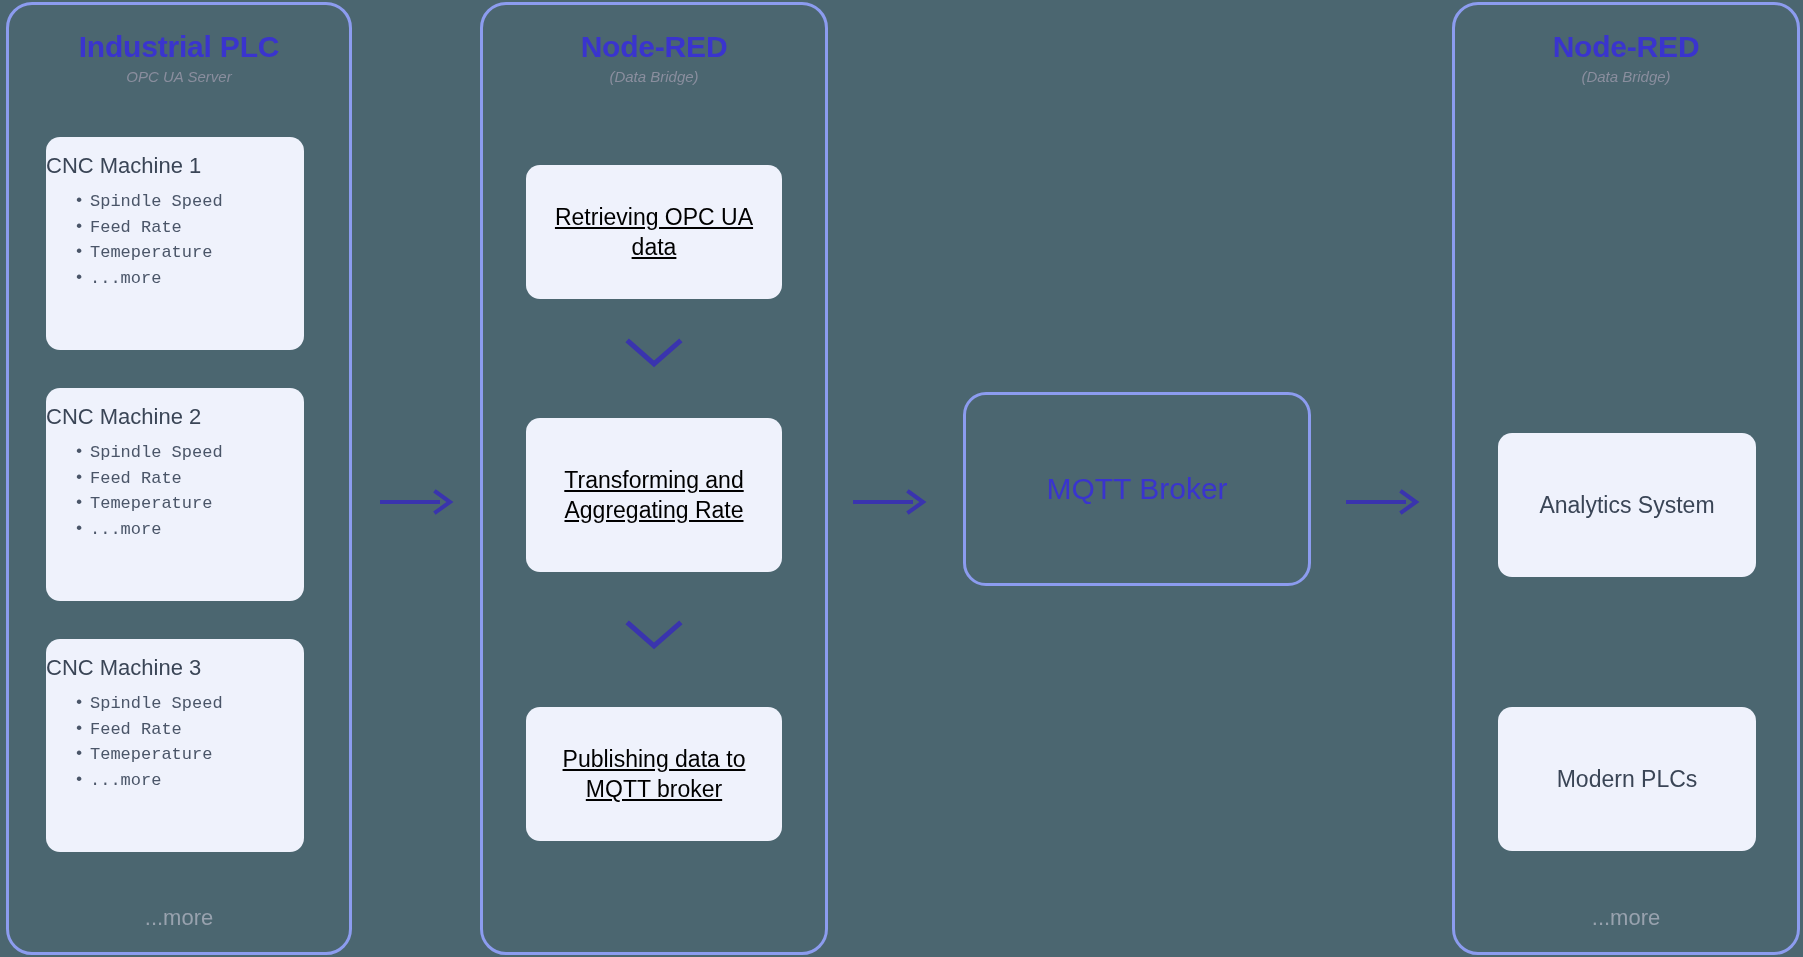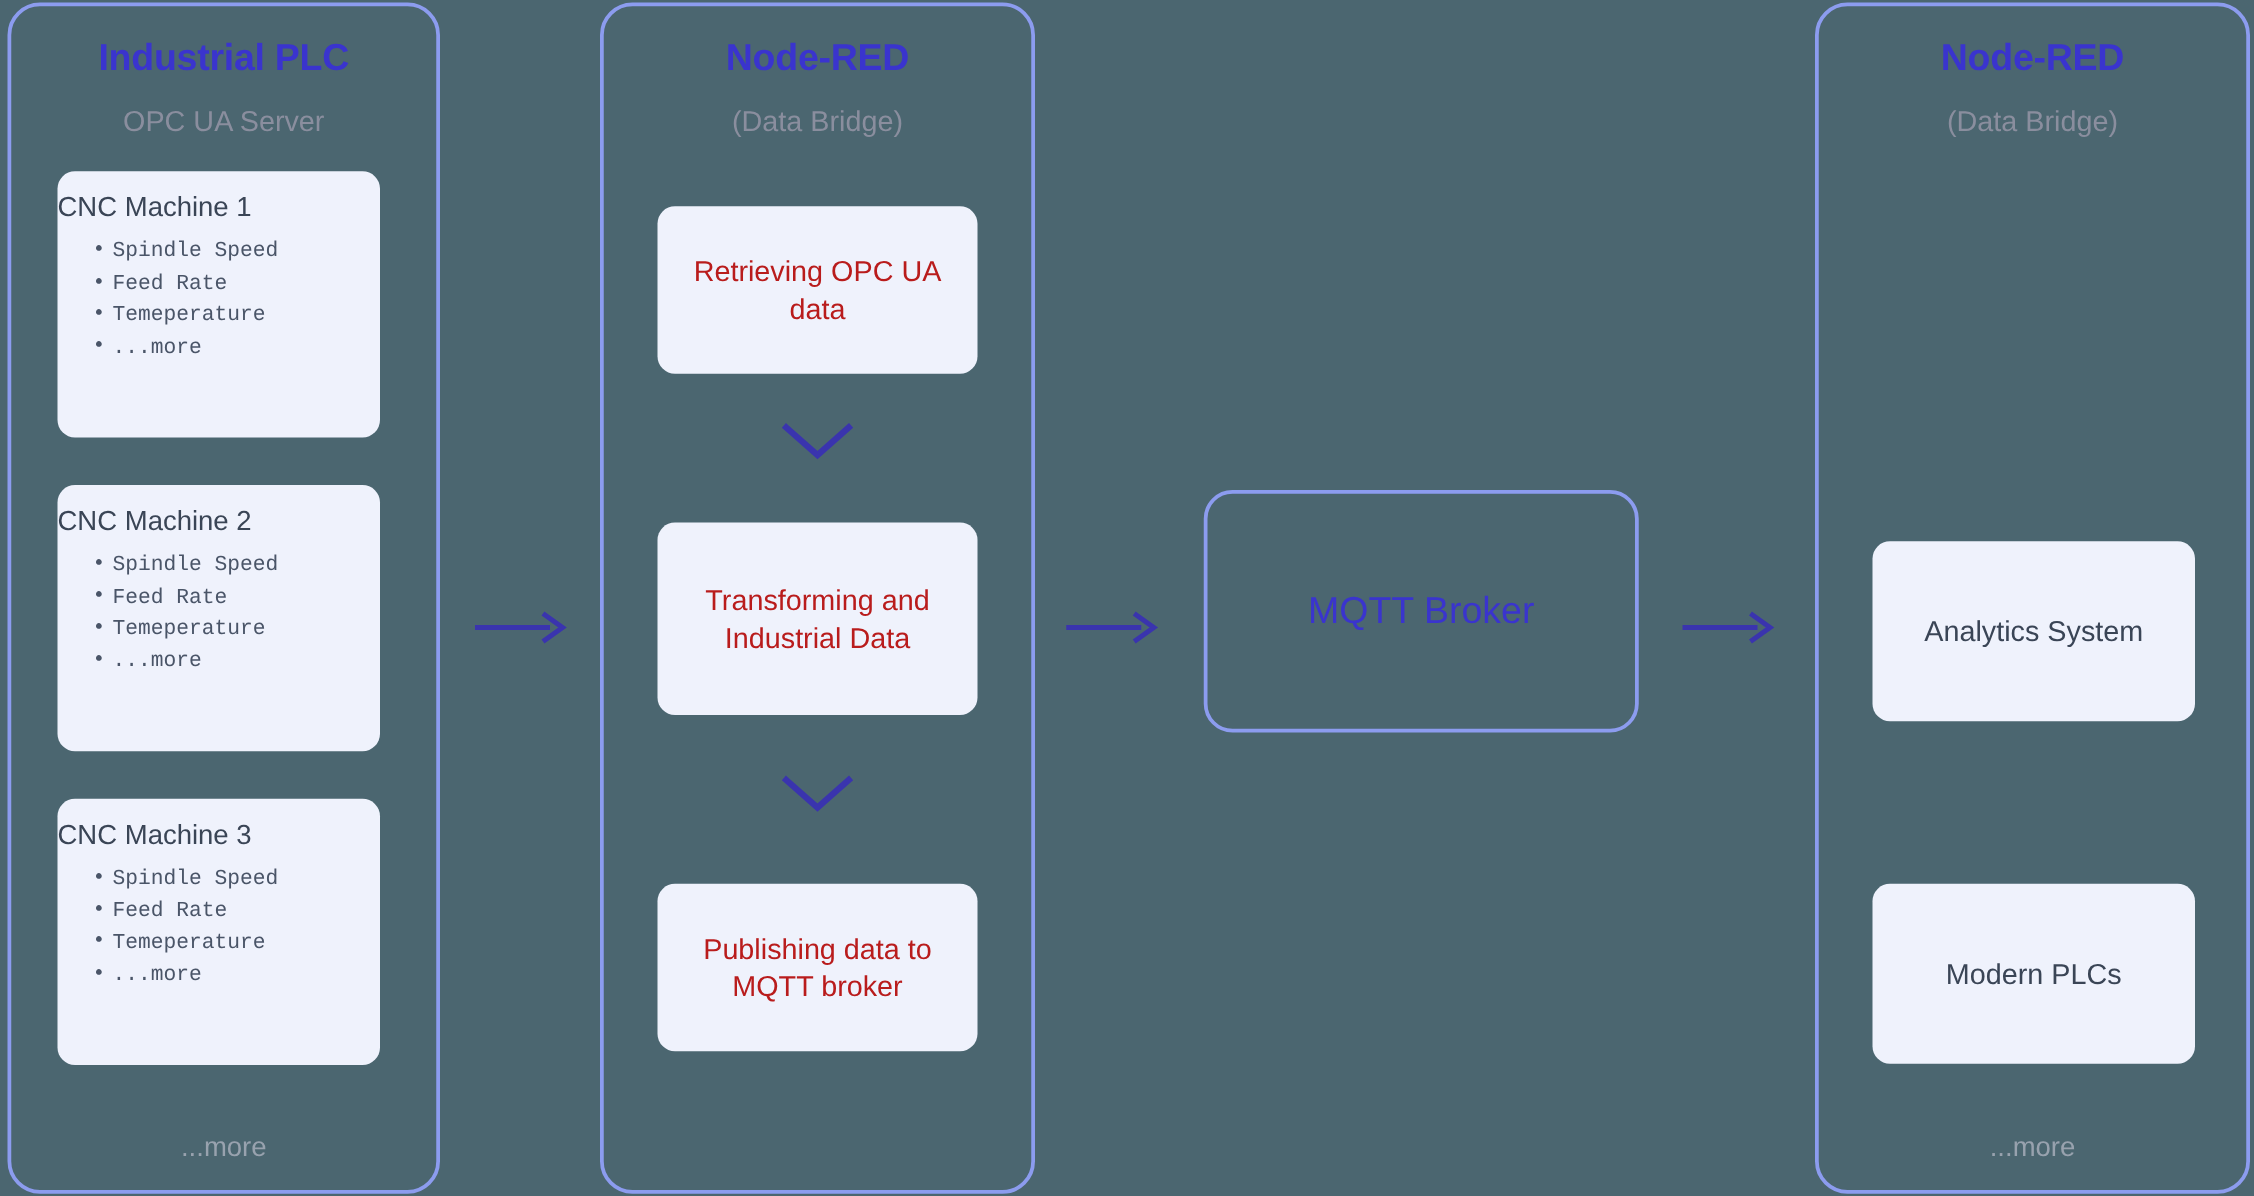--- a/index.html
+++ b/index.html
@@ -43,25 +43,26 @@
     pointer-events: none;
   }
   .panel-title {
     font-size: 30px;
     font-weight: bold;
     color: #3a34ce;
     line-height: 1.15;
     letter-spacing: -0.2px;
   }
   .panel-sub {
-    font-size: 23px;
+    font-size: 15px;
     font-weight: normal;
     color: #8a8e9e;
     line-height: 1.2;
-    margin-top: 19px;
+    margin-top: 3px;
+    font-style: italic;
   }
   #head-plc     { top: 30px; }
   #head-bridge  { top: 30px; }
   #head-consume { top: 30px; }
 
   
   .card {
     position: absolute;
     box-sizing: border-box;
     background: #eff2fc;
@@ -112,23 +113,24 @@
   .process-card {
     left: 526px;
     width: 256px;
     display: flex;
     align-items: center;
     justify-content: center;
     text-align: center;
   }
   .process-card span {
     font-size: 23px;
-    color: #b91c1c;
+    color: #000000;
     line-height: 1.32;
     padding: 0 14px;
+    text-decoration: underline;
   }
   #proc-retrieve  { top: 165px; height: 134px; }
   #proc-transform { top: 418px; height: 154px; }
   #proc-publish   { top: 707px; height: 134px; }
 
   
   .consumer-card {
     left: 1498px;
     width: 258px;
     height: 144px;
@@ -257,21 +259,21 @@
 
   <div class="card process-card" id="proc-retrieve">
     <span>Retrieving OPC UA data</span>
   </div>
 
   <svg class="v-chevron" id="chevron-1" viewBox="0 0 66 34">
     <path d="M8 6 L33 28 L58 6" fill="none" stroke="#3a34ae" stroke-width="5" stroke-linecap="square" stroke-linejoin="miter"></path>
   </svg>
 
   <div class="card process-card" id="proc-transform">
-    <span>Transforming and Industrial Data</span>
+    <span>Transforming and Aggregating Rate</span>
   </div>
 
   <svg class="v-chevron" id="chevron-2" viewBox="0 0 66 34">
     <path d="M8 6 L33 28 L58 6" fill="none" stroke="#3a34ae" stroke-width="5" stroke-linecap="square" stroke-linejoin="miter"></path>
   </svg>
 
   <div class="card process-card" id="proc-publish">
     <span>Publishing data to MQTT broker</span>
   </div>
 

